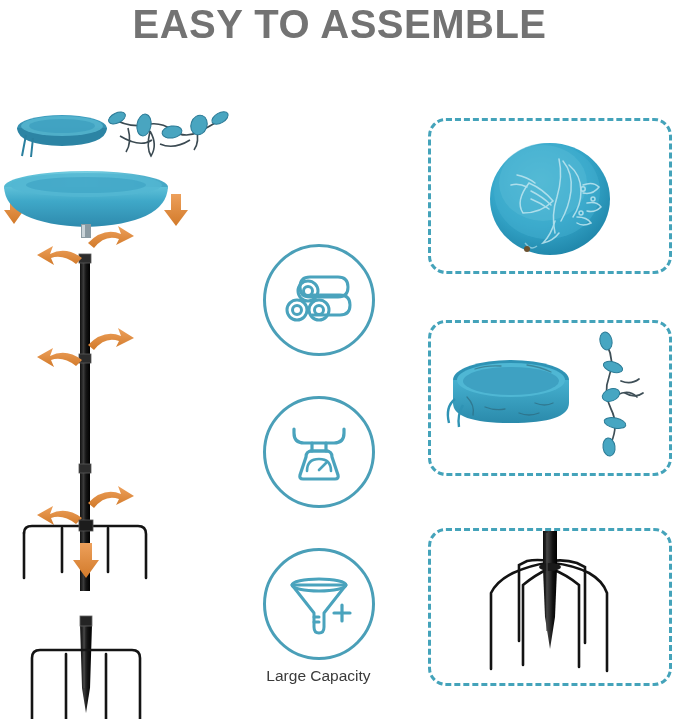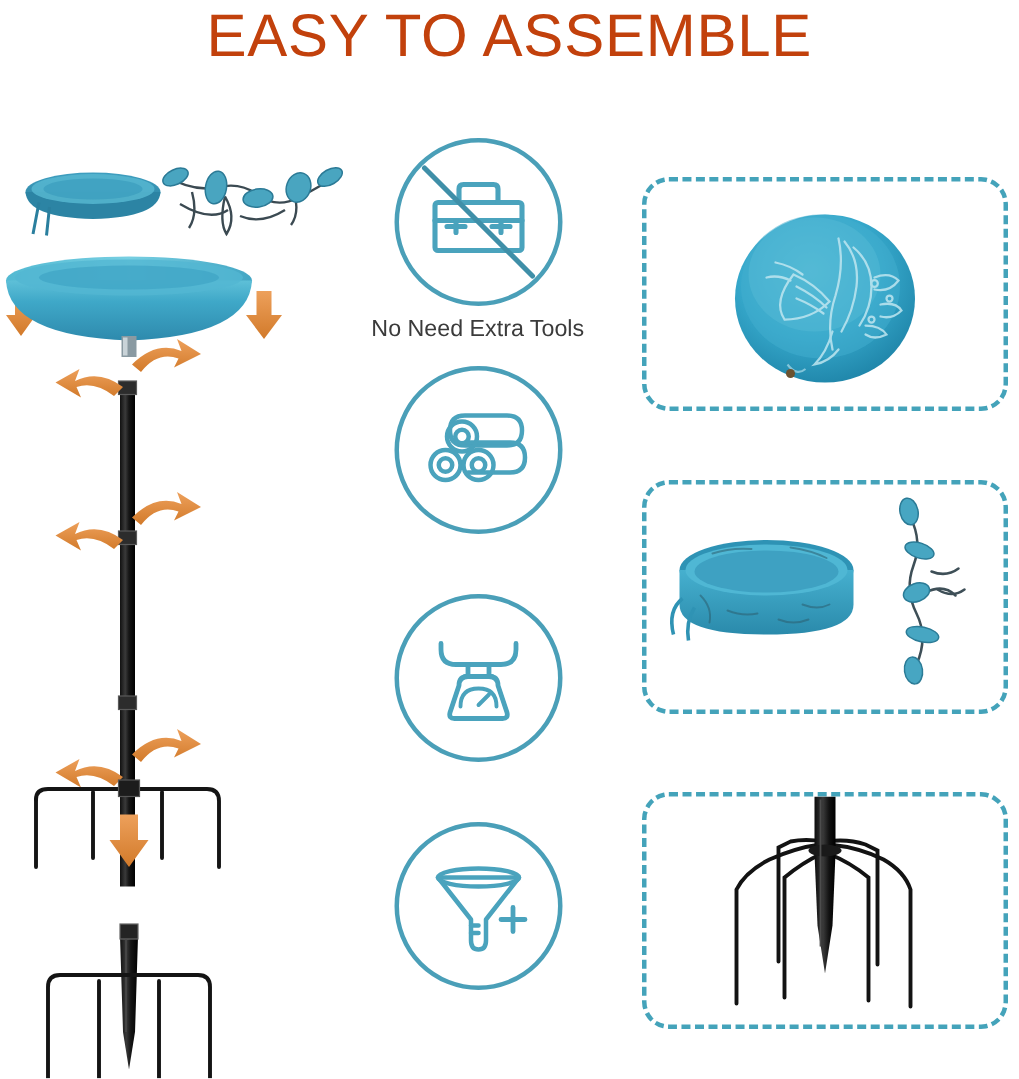--- a/index.html
+++ b/index.html
@@ -19,23 +19,23 @@
   }
 
   
   #title {
     position: absolute;
     left: 0;
     top: 2px;
     width: 679px;
     text-align: center;
     font-size: 40px;
-    font-weight: normal;
+    font-weight: bold;
     letter-spacing: 0.5px;
-    color: #c2410c;
+    color: #737373;
     font-family: "Liberation Sans", sans-serif;
     white-space: nowrap;
   }
 
   
   #assembly {
     position: absolute;
     left: 0;
     top: 88px;
     width: 232px;
@@ -214,35 +214,20 @@
       <g stroke="#141414" stroke-width="2.6" fill="none" stroke-linecap="round">
         <path d="M32 631 L32 570 Q32 562 40 562 L132 562 Q140 562 140 570 L140 631"></path>
         <path d="M66 566 L66 631"></path>
         <path d="M106 566 L106 631"></path>
       </g>
     </svg>
   </div>
 
   <div id="features">
 
-    <div class="feature" style="top:0px;">
-      <div class="circle">
-        <svg width="106" height="106" viewBox="0 0 106 106" xmlns="http://www.w3.org/2000/svg">
-          <g stroke="#4aa3bd" stroke-width="3.4" fill="none" stroke-linejoin="round" stroke-linecap="round">
-            <rect x="24" y="40" width="58" height="32" rx="2"></rect>
-            <path d="M40 40 L40 31 Q40 28 43 28 L63 28 Q66 28 66 31 L66 40"></path>
-            <path d="M24 52 L82 52"></path>
-            <path d="M38 52 L38 60 M32 56 L44 56"></path>
-            <path d="M68 52 L68 60 M62 56 L74 56"></path>
-          </g>
-          <line x1="17" y1="17" x2="89" y2="89" stroke="#3f8fa8" stroke-width="3.4" stroke-linecap="round"></line>
-        </svg>
-      </div>
-      <div class="caption">No Need Extra Tools</div>
-    </div>
 
     <div class="feature" style="top:152px;">
       <div class="circle">
         <svg width="106" height="106" viewBox="0 0 106 106" xmlns="http://www.w3.org/2000/svg">
           <g stroke="#4aa3bd" stroke-width="3" fill="none" stroke-linejoin="round" stroke-linecap="round">
             <path d="M44 30 L72 30 Q82 30 82 40 Q82 50 72 50 L44 50 Q34 50 34 40 Q34 30 44 30 Z"></path>
             <path d="M46 48 L74 48 Q84 48 84 58 Q84 68 74 68 L46 68"></path>
             <circle cx="42" cy="44" r="10"></circle>
             <circle cx="42" cy="44" r="4.5"></circle>
             <circle cx="31" cy="63" r="10"></circle>
@@ -273,20 +258,21 @@
       <div class="circle">
         <svg width="106" height="106" viewBox="0 0 106 106" xmlns="http://www.w3.org/2000/svg">
           <g stroke="#4aa3bd" stroke-width="3" fill="none" stroke-linejoin="round" stroke-linecap="round">
             <path d="M26 34 L80 34 L58 62 L58 76 Q58 82 53 82 Q48 82 48 76 L48 62 Z"></path>
             <ellipse cx="53" cy="34" rx="27" ry="6"></ellipse>
             <path d="M48 66 L53 66 M48 71 L53 71"></path>
             <path d="M68 62 L84 62 M76 54 L76 70" stroke-width="3.2"></path>
           </g>
         </svg>
       </div>
+      <div class="caption">Large Capacity</div>
     </div>
   </div>
 
   <div class="panel" style="left:428px; top:118px; width:244px; height:156px;">
     <svg width="238" height="150" viewBox="0 0 238 150" xmlns="http://www.w3.org/2000/svg">
       <defs>
         <radialGradient id="embBowl" cx="42%" cy="34%" r="72%">
           <stop offset="0%" stop-color="#5fc3da"></stop>
           <stop offset="55%" stop-color="#36a8cb"></stop>
           <stop offset="100%" stop-color="#1d82a6"></stop>

